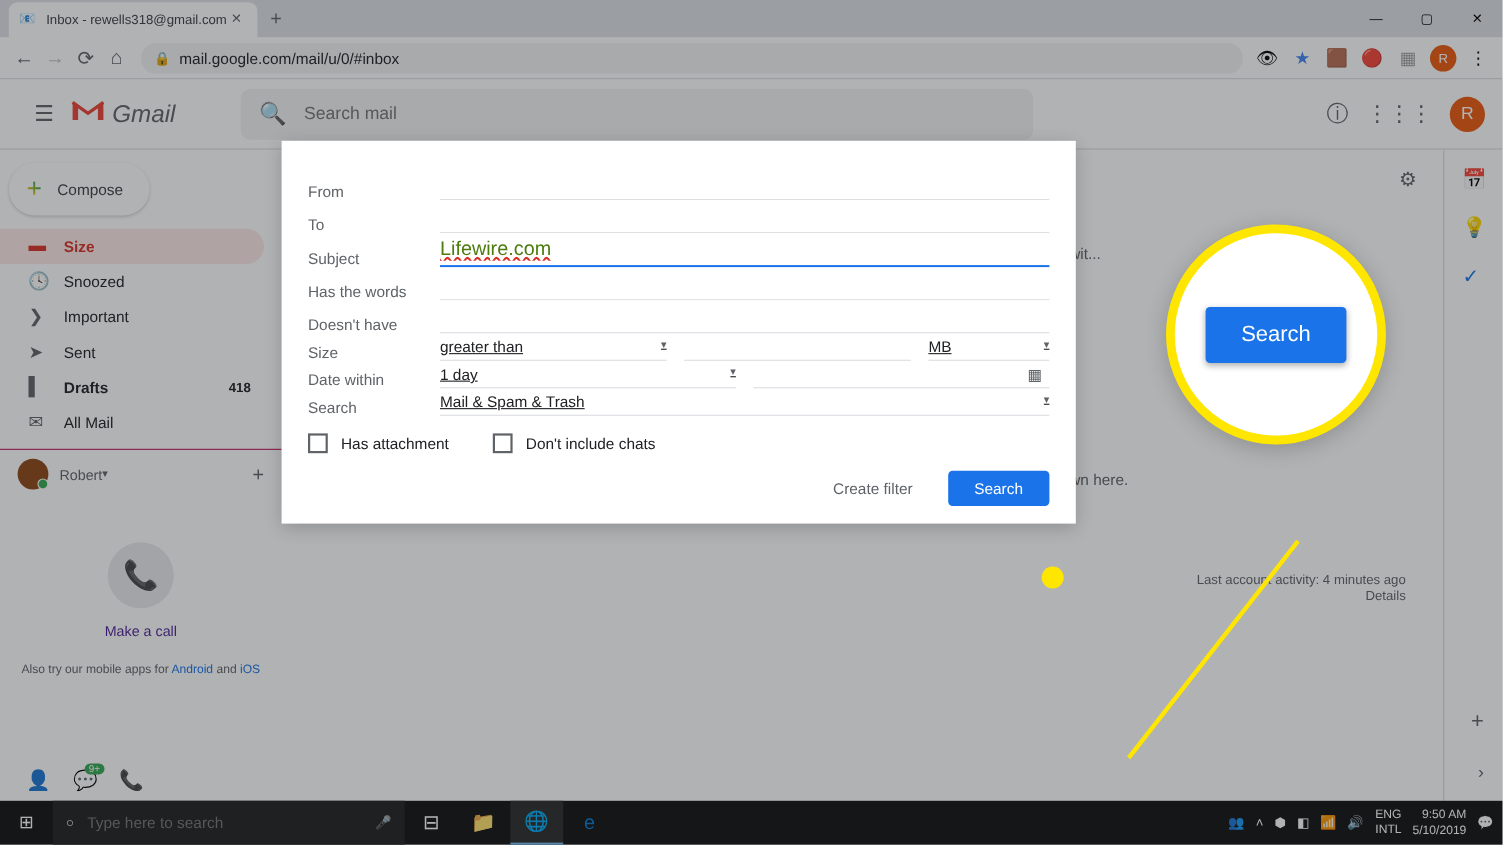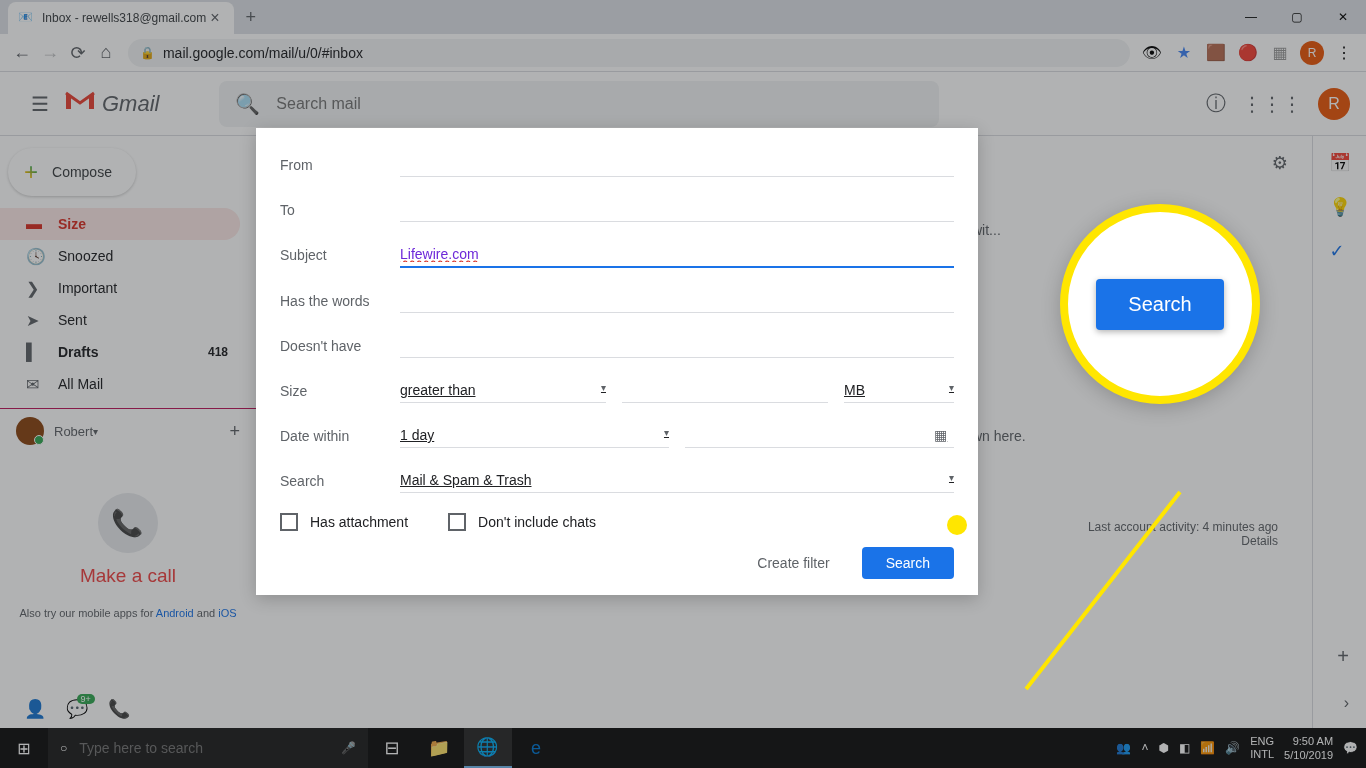--- a/index.html
+++ b/index.html
@@ -46,43 +46,43 @@
 .nav-item .icon { width: 32px; color: #5f6368; font-size: 16px; }
 .nav-item.active .icon { color: #d93025; }
 .nav-item .count { margin-left: auto; font-size: 12px; }
 .user-section { display: flex; align-items: center; padding: 8px 16px; margin-top: 8px; border-top: 1px solid #be185d; }
 .user-avatar { width: 28px; height: 28px; border-radius: 50%; background: #8b4513; margin-right: 10px; position: relative; }
 .user-avatar::after { content: ''; position: absolute; bottom: 0; right: 0; width: 8px; height: 8px; background: #34a853; border-radius: 50%; border: 1px solid #fff; }
 .user-name { font-size: 13px; color: #5f6368; }
 .add-user { margin-left: auto; color: #5f6368; font-size: 18px; }
 .call-section { text-align: center; margin-top: 40px; }
 .call-icon { width: 60px; height: 60px; border-radius: 50%; background: #e8eaed; margin: 0 auto 12px; display: flex; align-items: center; justify-content: center; font-size: 26px; color: #bdc1c6; }
-.call-link { color: #ef4444; font-size: 19px; }
+.call-link { color: #4c1d95; font-size: 13px; }
 .mobile-text { font-size: 11px; color: #5f6368; margin-top: 20px; padding: 0 16px; text-align: center; }
 .mobile-text a { color: #1a73e8; }
 .bottom-icons { position: absolute; bottom: 0; left: 0; display: flex; padding: 8px 24px; gap: 20px; color: #5f6368; font-size: 18px; }
 .bottom-icons .hangouts { position: relative; }
 .bottom-icons .badge { position: absolute; top: -4px; right: -6px; background: #34a853; color: #fff; font-size: 9px; border-radius: 8px; padding: 0 4px; }
 
 .content { flex: 1; position: relative; }
 .settings-gear { position: absolute; top: 16px; right: 24px; color: #5f6368; font-size: 18px; }
 .empty-text { position: absolute; top: 292px; left: 716px; font-size: 14px; color: #5f6368; }
 .footer-text { position: absolute; bottom: 180px; right: 34px; text-align: right; font-size: 12px; color: #5f6368; }
 .footer-text a { color: #5f6368; }
 
 .right-panel { width: 54px; border-left: 1px solid #dadce0; display: flex; flex-direction: column; align-items: center; padding-top: 16px; gap: 24px; }
 .panel-icon { width: 20px; height: 20px; font-size: 18px; }
 .panel-plus { position: absolute; bottom: 60px; right: 17px; color: #5f6368; font-size: 20px; }
 .panel-arrow { position: absolute; bottom: 16px; right: 17px; color: #5f6368; font-size: 16px; }
 
 
 .search-dropdown { position: absolute; top: 128px; left: 256px; width: 722px; background: #fff; box-shadow: 0 4px 16px rgba(0,0,0,0.2); padding: 24px 24px 16px; z-index: 100; }
-.form-row { display: flex; align-items: center; margin-bottom: 20px; }
+.form-row { display: flex; align-items: flex-end; }
 .form-label { width: 120px; font-size: 14px; color: #5f6368; }
-.form-input { flex: 1; border: none; border-bottom: 1px solid #dadce0; outline: none; font-size: 14px; padding: 4px 0; color: #6d28d9; }
+.form-input { flex: 1; border: none; border-bottom: 1px solid #dadce0; outline: none; font-size: 18px; padding: 4px 0; color: #4d7c0f; }
 .form-input.subject-active { border-bottom: 2px solid #1a73e8; text-decoration: underline wavy #d93025; }
 .form-select { flex: 1; border: none; border-bottom: 1px solid #dadce0; outline: none; font-size: 14px; padding: 4px 0; color: #202124; background: transparent; display: flex; justify-content: space-between; text-decoration: underline; }
 .dropdown-arrow { color: #5f6368; font-size: 10px; }
 .size-row { display: flex; gap: 16px; flex: 1; }
 .size-row > div { flex: 1; }
 .date-cal { width: 20px; color: #5f6368; margin-left: 8px; }
 .checkbox-row { display: flex; gap: 40px; margin: 16px 0; }
 .checkbox-item { display: flex; align-items: center; gap: 12px; font-size: 14px; color: #202124; }
 .checkbox { width: 18px; height: 18px; border: 2px solid #5f6368; }
 .btn-row { display: flex; justify-content: flex-end; gap: 16px; margin-top: 16px; }

